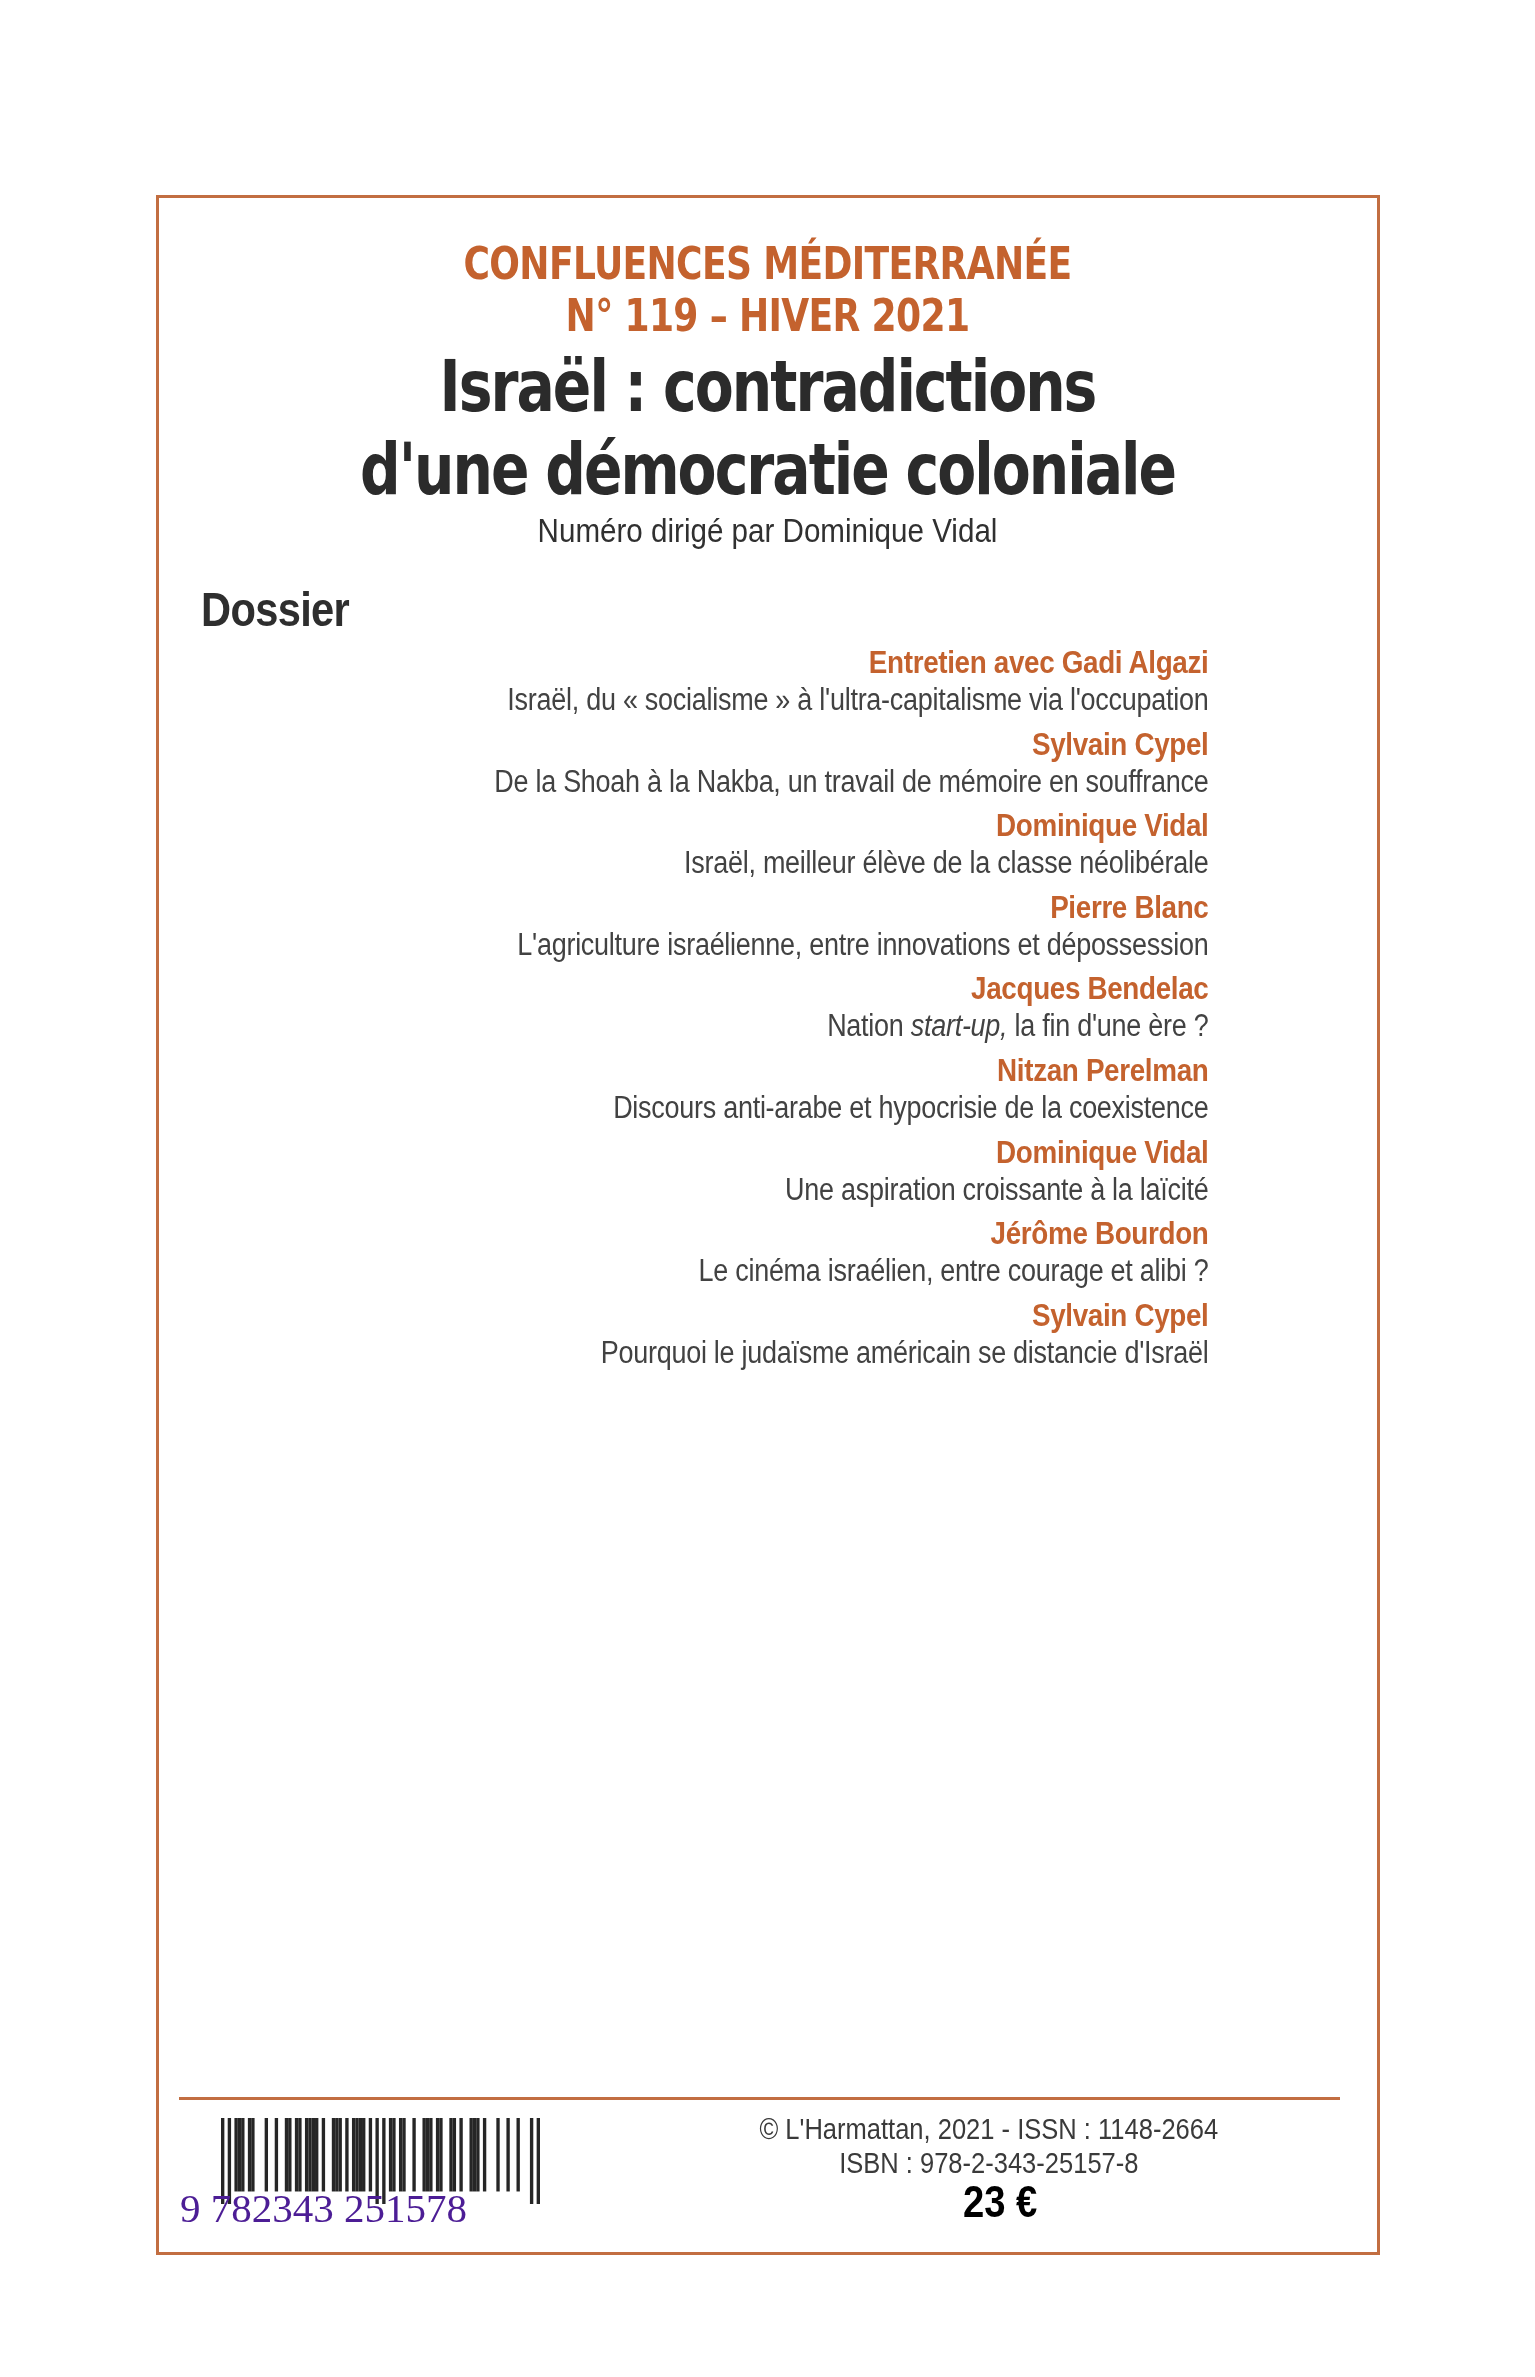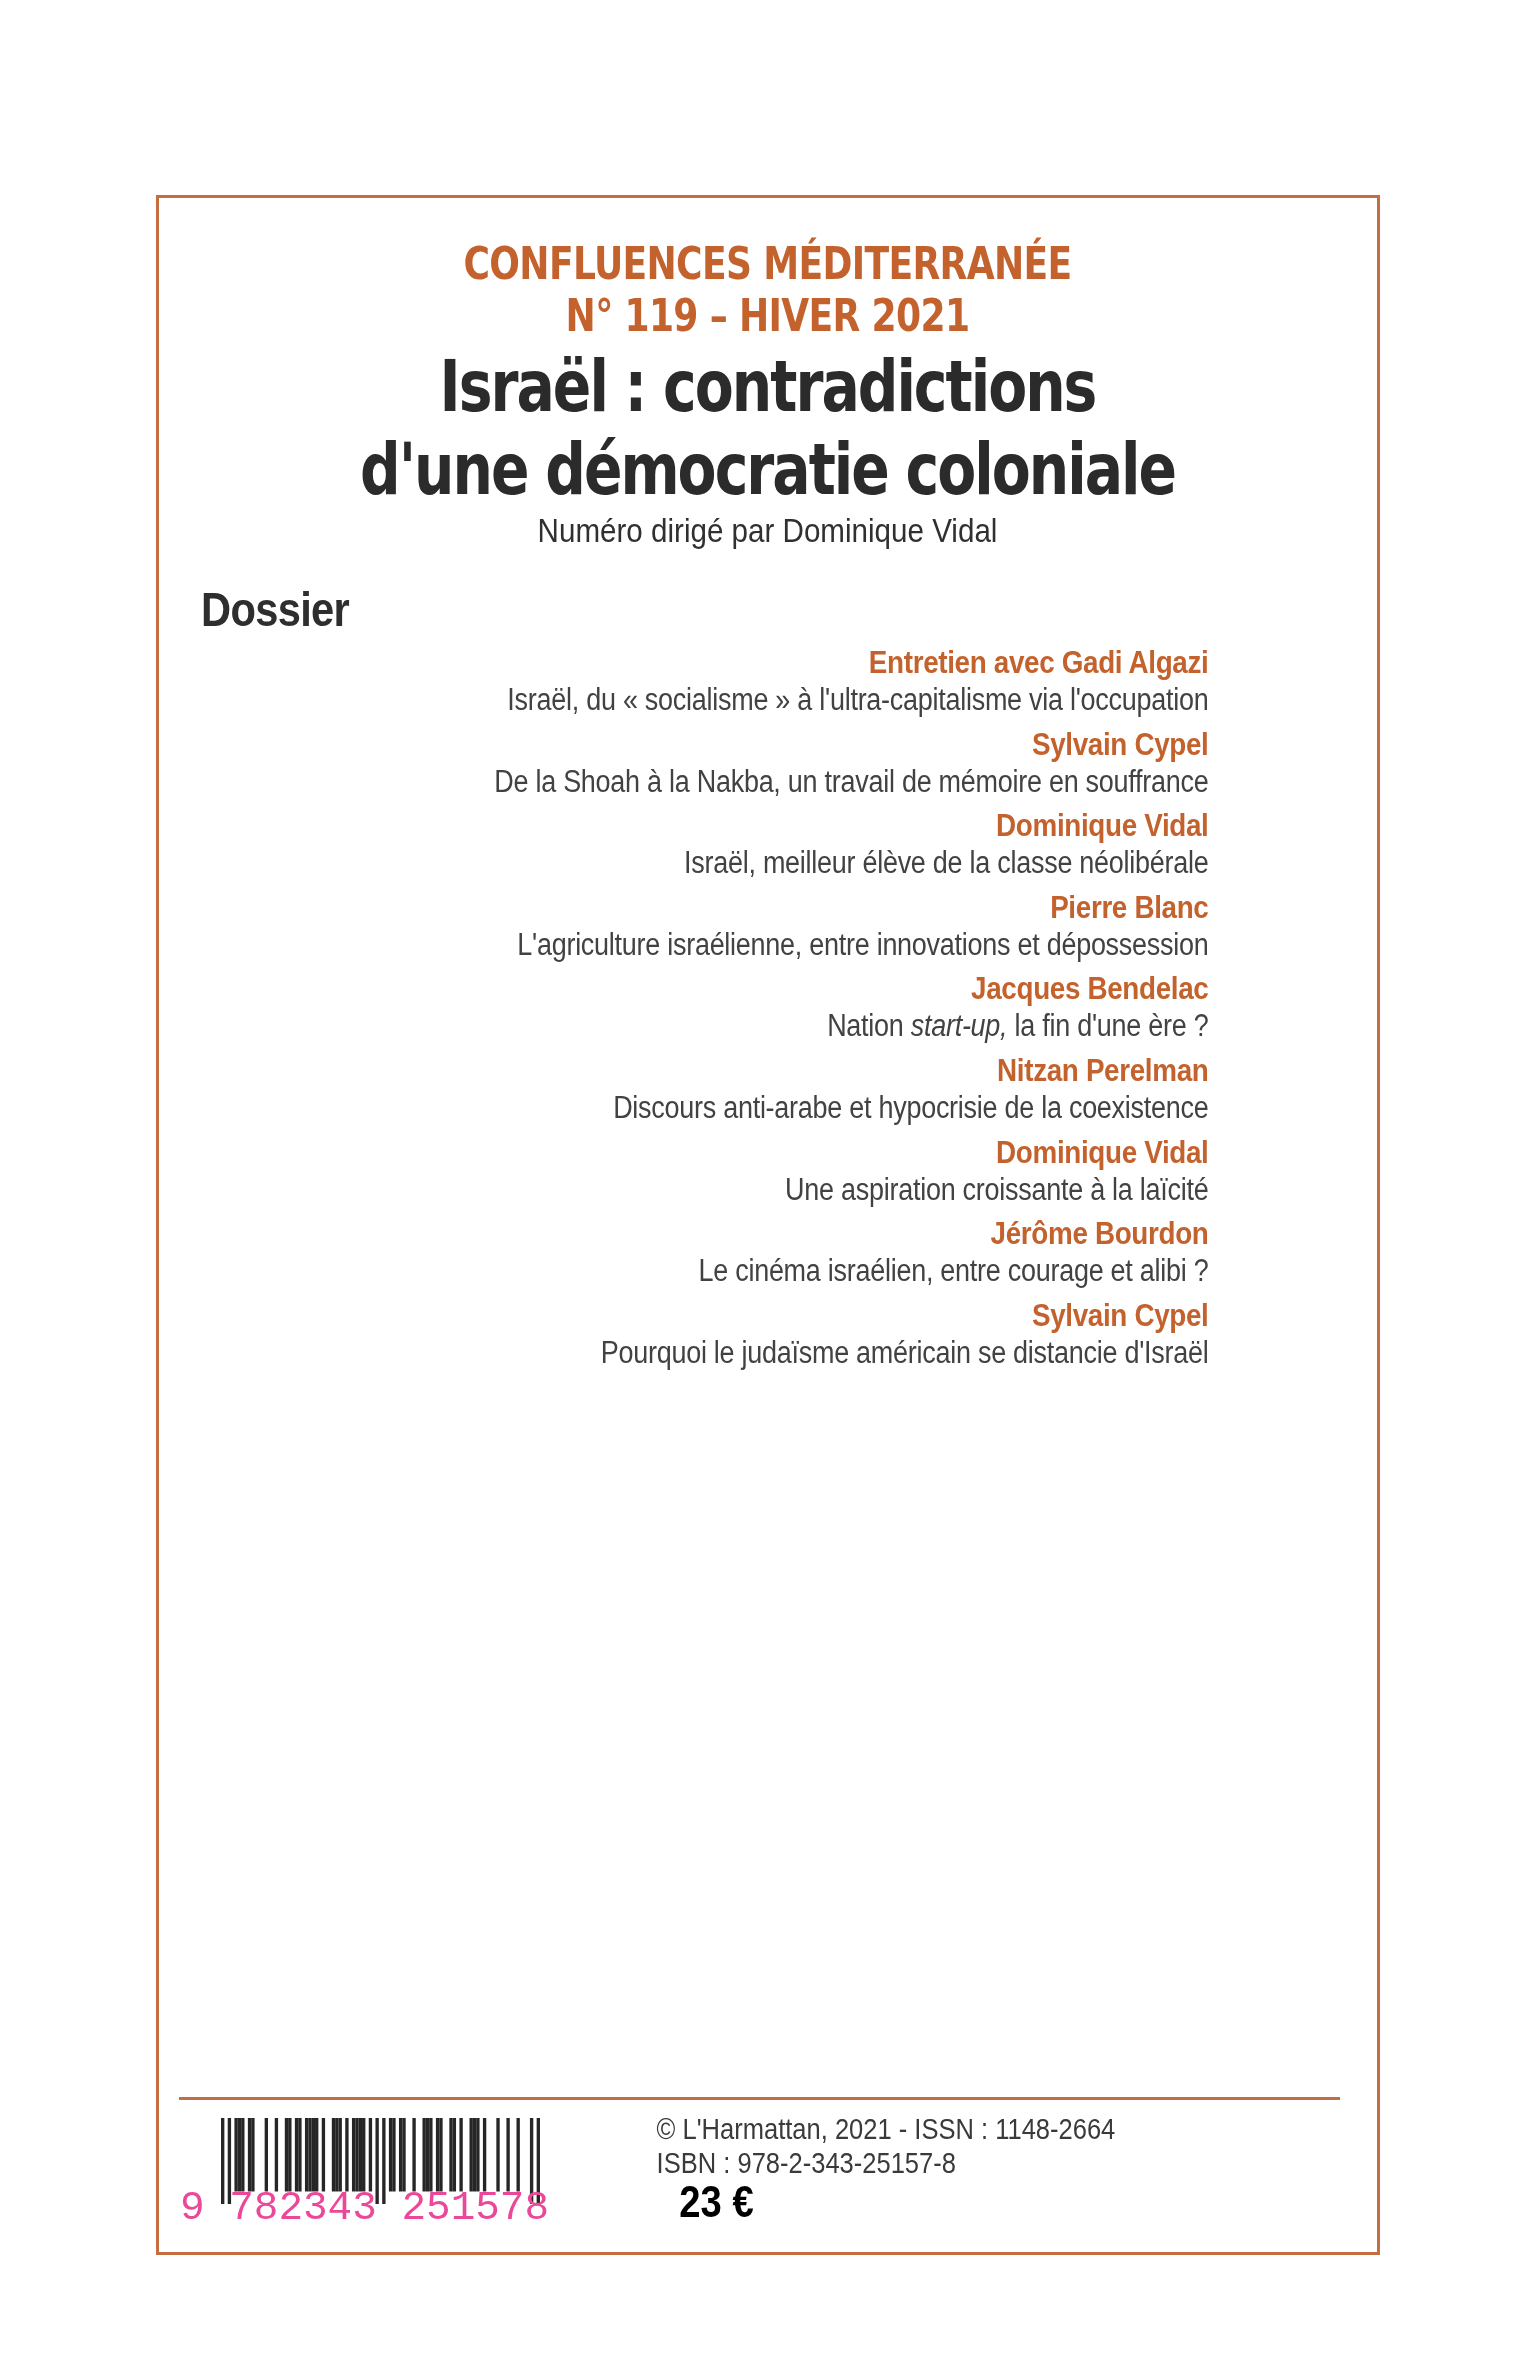--- a/index.html
+++ b/index.html
@@ -47,24 +47,24 @@
     transform:scaleX(.87); transform-origin:0 50%; white-space:nowrap; letter-spacing:-0.3px;
   }
   .atitle .it{font-style:italic;}
   .rule{
     position:absolute; left:179px; top:2097px; width:1161px; height:2.5px;
     background:var(--frame,#c26e41);
   }
   .bc-svg{position:absolute; left:221px; top:2118px;}
   .bc-digits{
     position:absolute; left:180px; top:2186px;
-    font-family:Liberation Mono, monospace; font-size:41px; line-height:44px;
-    color:#ec4899; white-space:pre; letter-spacing:0;
+    font-family:Liberation Serif, serif; font-size:41px; line-height:44px;
+    color:#4c1d95; white-space:pre; letter-spacing:0;
   }
-  .colophon{position:absolute; right:214px; top:2112px; width:755px; text-align:left;}
+  .colophon{position:absolute; right:214px; top:2112px; width:755px; text-align:center;}
   .colo-line{
     display:block; font-size:29px; line-height:34px; color:#3a3a3a;
     transform:scaleX(.88); transform-origin:100% 50%; white-space:nowrap; letter-spacing:0;
   }
   .price{
     display:block; margin-top:1.7px; font-size:45px; line-height:39px; font-weight:bold;
     color:#000; transform:scaleX(.85); transform-origin:100% 50%; white-space:nowrap;
   }
 </style>
 </head>

